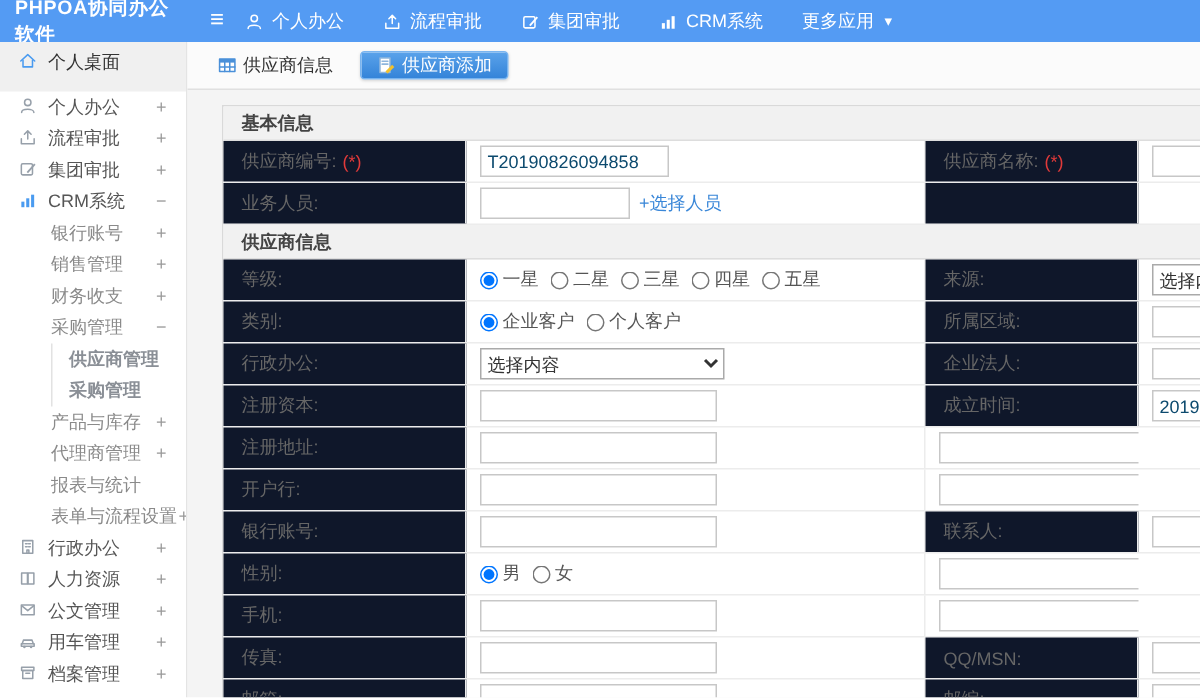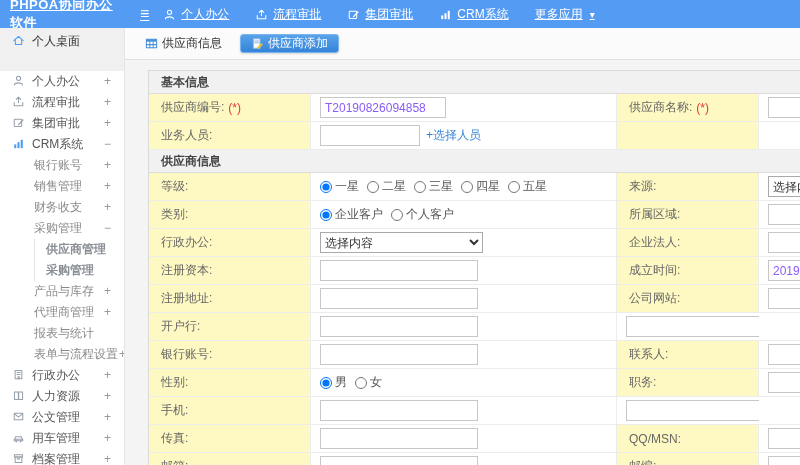--- a/index.html
+++ b/index.html
@@ -1,61 +1,61 @@
 <!DOCTYPE html>
 <html><head>
 <meta charset="utf-8">
 <style>
   * { margin:0; padding:0; box-sizing:border-box; }
   html,body { width:800px; height:465px; overflow:hidden;
     font-family:"Liberation Sans","DejaVu Sans",sans-serif; font-size:12px; background:#fff; }
 
   
-  #topnav { height:28px; background:#549bf3; color:#fff; display:flex; align-items:center;text-decoration:underline; }
+  #topnav { height:28px; background:#549bf3; color:#fff; display:flex; align-items:center; }
   .brand { font-weight:bold; font-size:13px; padding:0 10px; width:128px; letter-spacing:.5px; }
   .hamburger { font-size:16px; line-height:28px; margin:0 14px 0 12px; cursor:pointer; }
   .tn-item { display:flex; align-items:center; gap:5px; margin-right:26px; cursor:pointer; white-space:nowrap; }
   .tn-item svg { display:block; }
   .tn-caret { font-size:10px; margin-left:2px; }
 
   
   #frame { display:flex; height:437px; }
   #sidebar { width:125px; background:#fff; border-right:1px solid #e4e4e4; overflow:hidden; flex:none; }
   .sn { position:relative; height:21px; line-height:21px; color:#555; cursor:pointer; white-space:nowrap; }
   .sn.l0 { padding-left:12px; }
   .sn.l1 { padding-left:34px; color:#8a8a8a; }
   .sn.l2 { padding-left:46px; color:#8a8f96;font-weight:bold; }
   .sn.l2::before { content:""; position:absolute; left:34px; top:0; bottom:0; width:1px; background:#e2e2e2; }
-  .sn.active { background:#f0f0f0; color:#333; height:43px; line-height:27px; }
+  .sn.active { background:#f0f0f0; color:#333; height:33px; line-height:27px; }
   .sn-ico { display:inline-block; vertical-align:-2px; margin-right:7px; }
   .sn-x { position:absolute; right:13px; top:0; color:#999; }
   .sn-x.tight { position:static; margin-left:1px; }
 
   
   #main { flex:1; background:#f4f4f4; min-width:0; }
   #tabstrip { height:32px; background:#fbfbfb; border-bottom:1px solid #e0e0e0;
     display:flex; align-items:center; padding-left:12px; }
   .tab { display:flex; align-items:center; gap:4px; color:#333; margin-right:10px;
     padding:4px 8px; cursor:pointer; }
   .tab svg { display:block; }
   .tab.active { background:linear-gradient(#5aa2ea,#3484d9); border:1px solid #79b4ef;
     border-radius:3px; color:#fff; box-shadow:0 1px 2px rgba(0,0,0,.15); padding:0 10px; }
 
   #content { padding:10px 0 0 23px; height:405px; overflow:hidden; }
   #panel { width:872px; background:#fff; border:1px solid #d9d9d9; }
   .sec-h { height:23px; line-height:22px; background:#f1f1f1; border-bottom:1px solid #ddd;
     padding-left:12px; font-weight:bold; color:#444; }
   .frow { display:grid; grid-template-columns:162px 306px 142px 260px; border-bottom:1px solid #ececec; }
   .fcell { min-height:27px; display:flex; align-items:center; overflow:hidden; }
-  .flabel { background:#fef9c3; padding-left:12px; color:#666; border-right:1px solid #ececec; }
+  .flabel { background:#0f172a; padding-left:12px; color:#666; border-right:1px solid #ececec; }
   .fctrl  { padding-left:9px; border-right:1px solid #ececec; }
   .fctrl:last-child { border-right:none; }
   .req { color:#e03a3a; margin-left:4px; }
   .ti { height:21px; width:158px; border:1px solid #c7c7c7; font-size:12px; padding:0 4px;
-    font-family:"Liberation Sans","DejaVu Sans",sans-serif; color:#8b5cf6; }
+    font-family:"Liberation Sans","DejaVu Sans",sans-serif; color:#0c4a6e; }
   .ti.md { width:126px; } .ti.sm { width:100px; }
   .fctrl.clip .ti { width:155px; }
   .ts { width:163px; height:21px; font-size:12px; border:1px solid #aaa; background:#fff; color:#333;
     font-family:"Liberation Sans","DejaVu Sans",sans-serif; }
   .fctrl.clip .ts { width:155px; }
   .ra { display:inline-flex; align-items:center; margin-right:8px; color:#555; cursor:pointer; }
   .ra input { margin:0 3px 0 0; width:12px; height:12px; }
   .link { color:#3a87d8; text-decoration:none; margin-left:6px; cursor:pointer; }
 </style>
 </head>
@@ -304,23 +304,20 @@
               <input class="ti" value="2019-08-2" style="">
             </div>
           </div>
           <div class="frow">
             <div class="fcell flabel">
               <span>注册地址:</span>
             </div>
             <div class="fcell fctrl">
               <input class="ti" style="">
             </div>
-            <div class="fcell flabel">
-              <span>公司网站:</span>
-            </div>
             <div class="fcell fctrl clip">
               <input class="ti" style="">
             </div>
           </div>
           <div class="frow">
             <div class="fcell flabel">
               <span>开户行:</span>
             </div>
             <div class="fcell fctrl">
               <input class="ti" style="">
@@ -349,23 +346,20 @@
             </div>
             <div class="fcell fctrl">
               <label class="ra">
                 <input type="radio" name="rg1_7" checked="" style="">
                 <span>男</span>
               </label>
               <label class="ra">
                 <input type="radio" name="rg1_7" style="">
                 <span>女</span>
               </label>
-            </div>
-            <div class="fcell flabel">
-              <span>职务:</span>
             </div>
             <div class="fcell fctrl clip">
               <input class="ti" style="">
             </div>
           </div>
           <div class="frow">
             <div class="fcell flabel">
               <span>手机:</span>
             </div>
             <div class="fcell fctrl">

